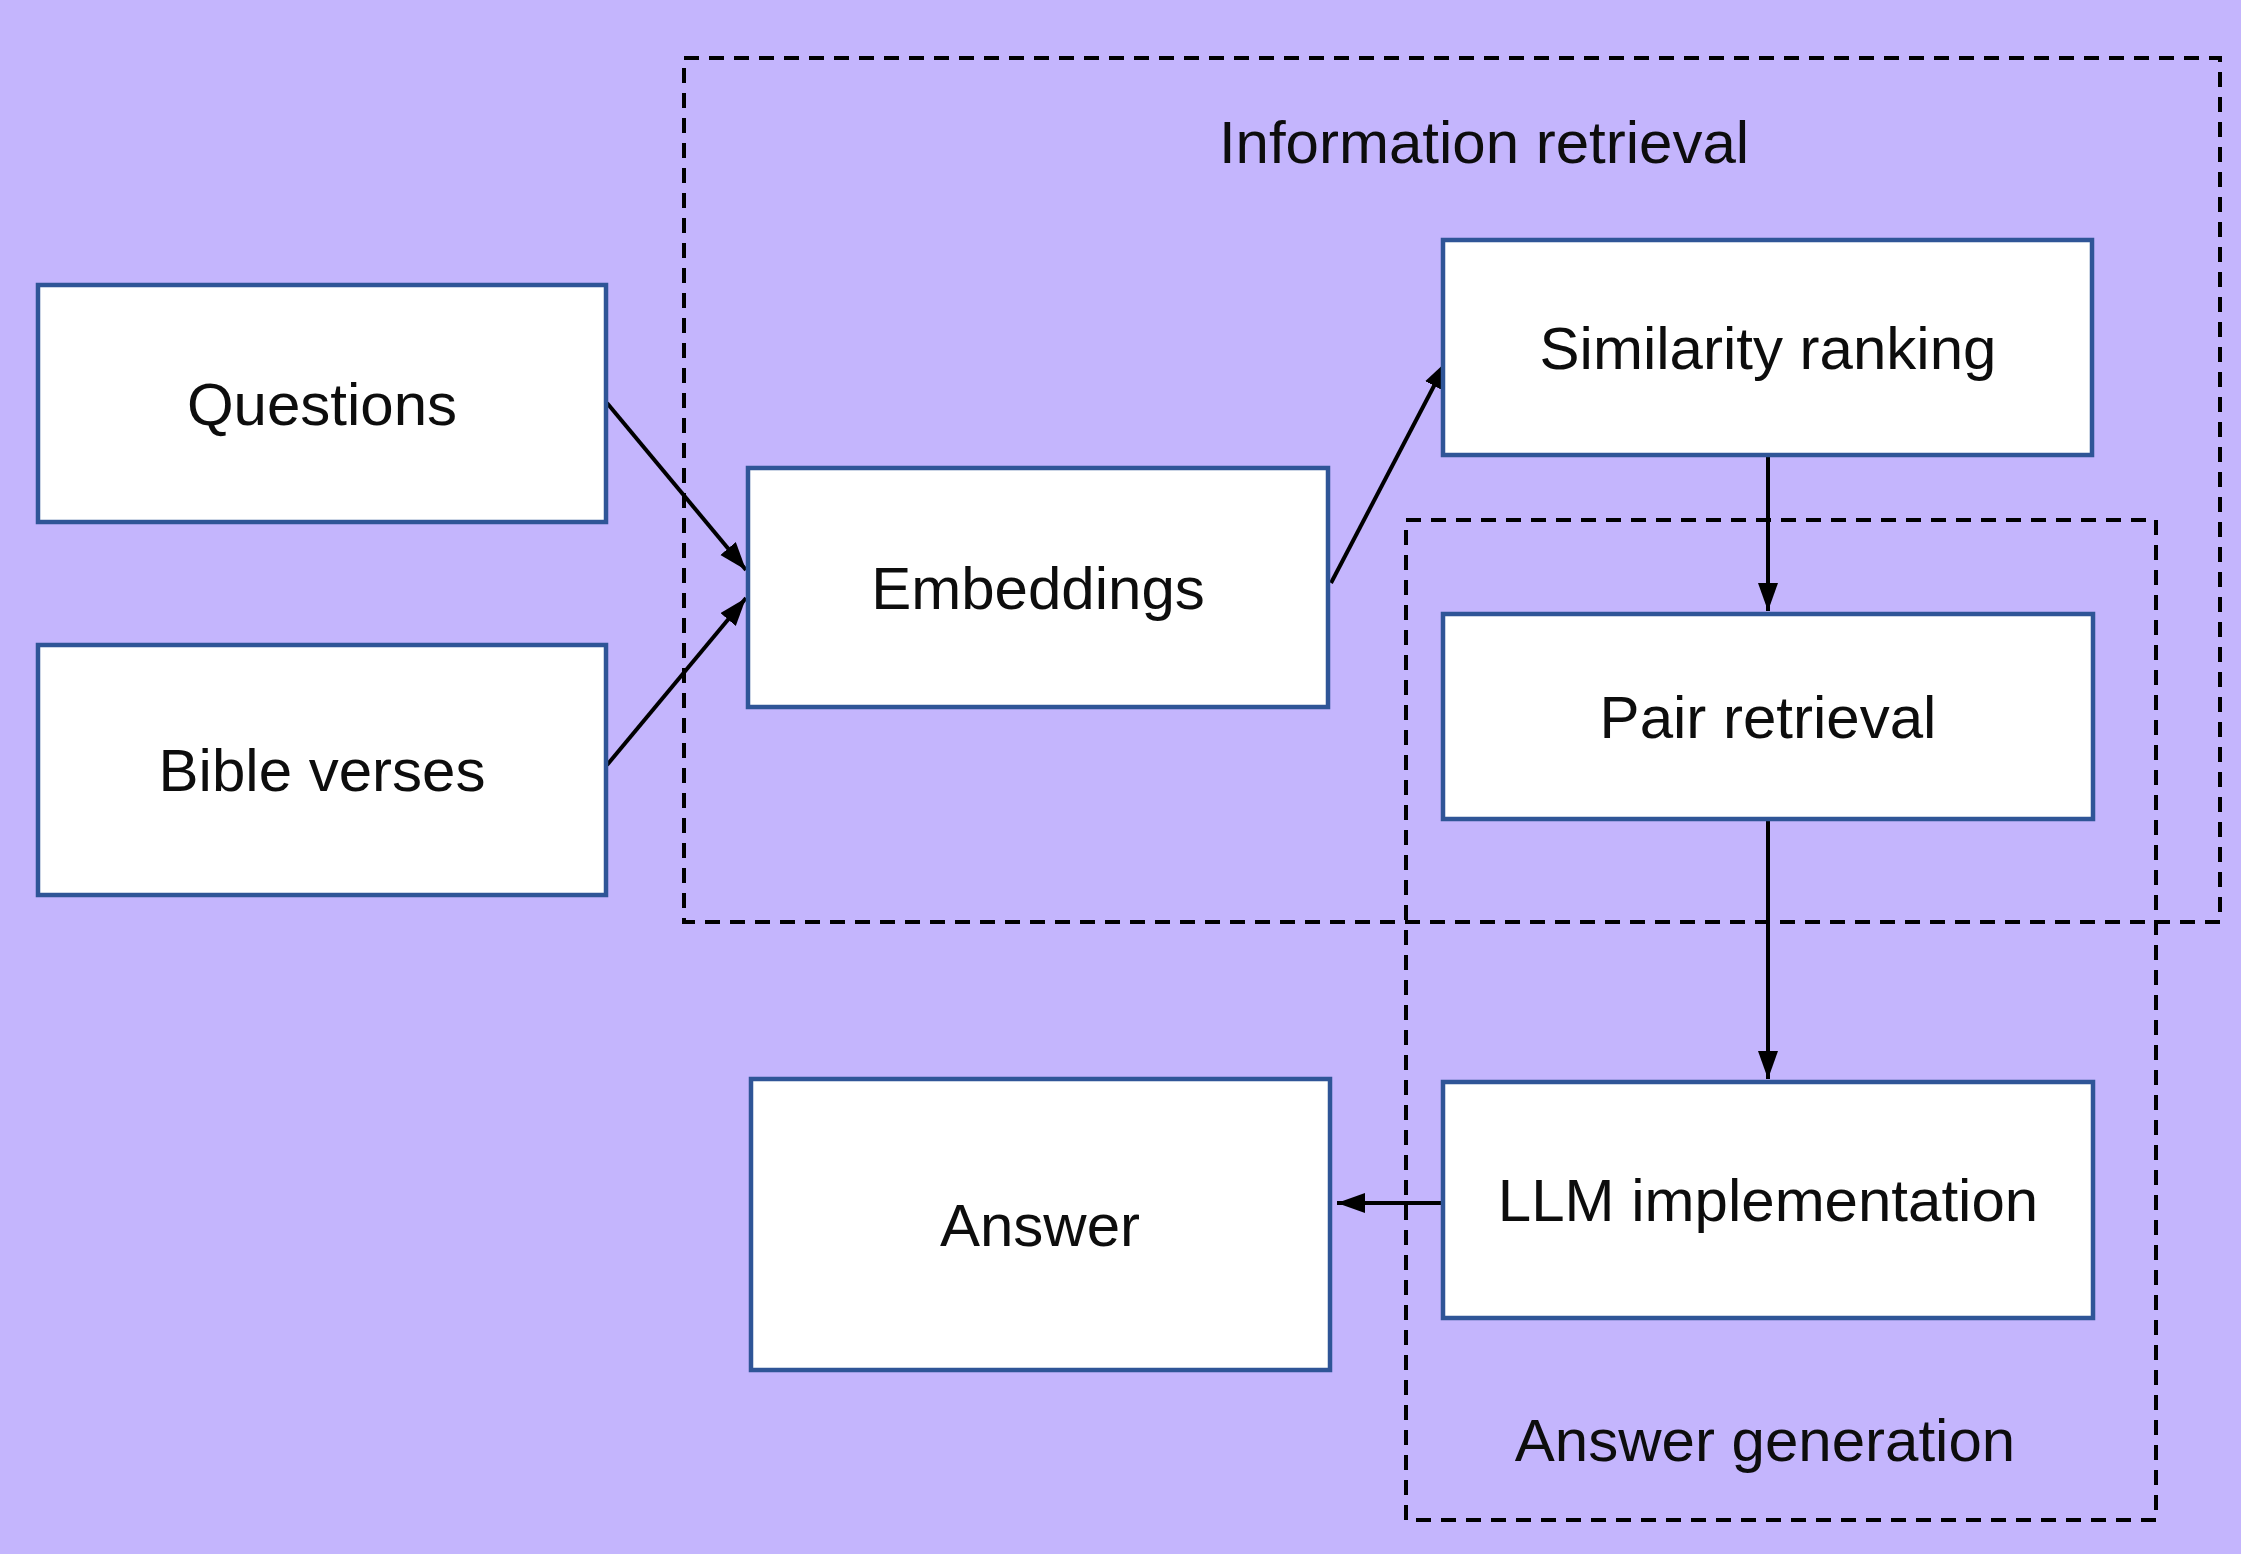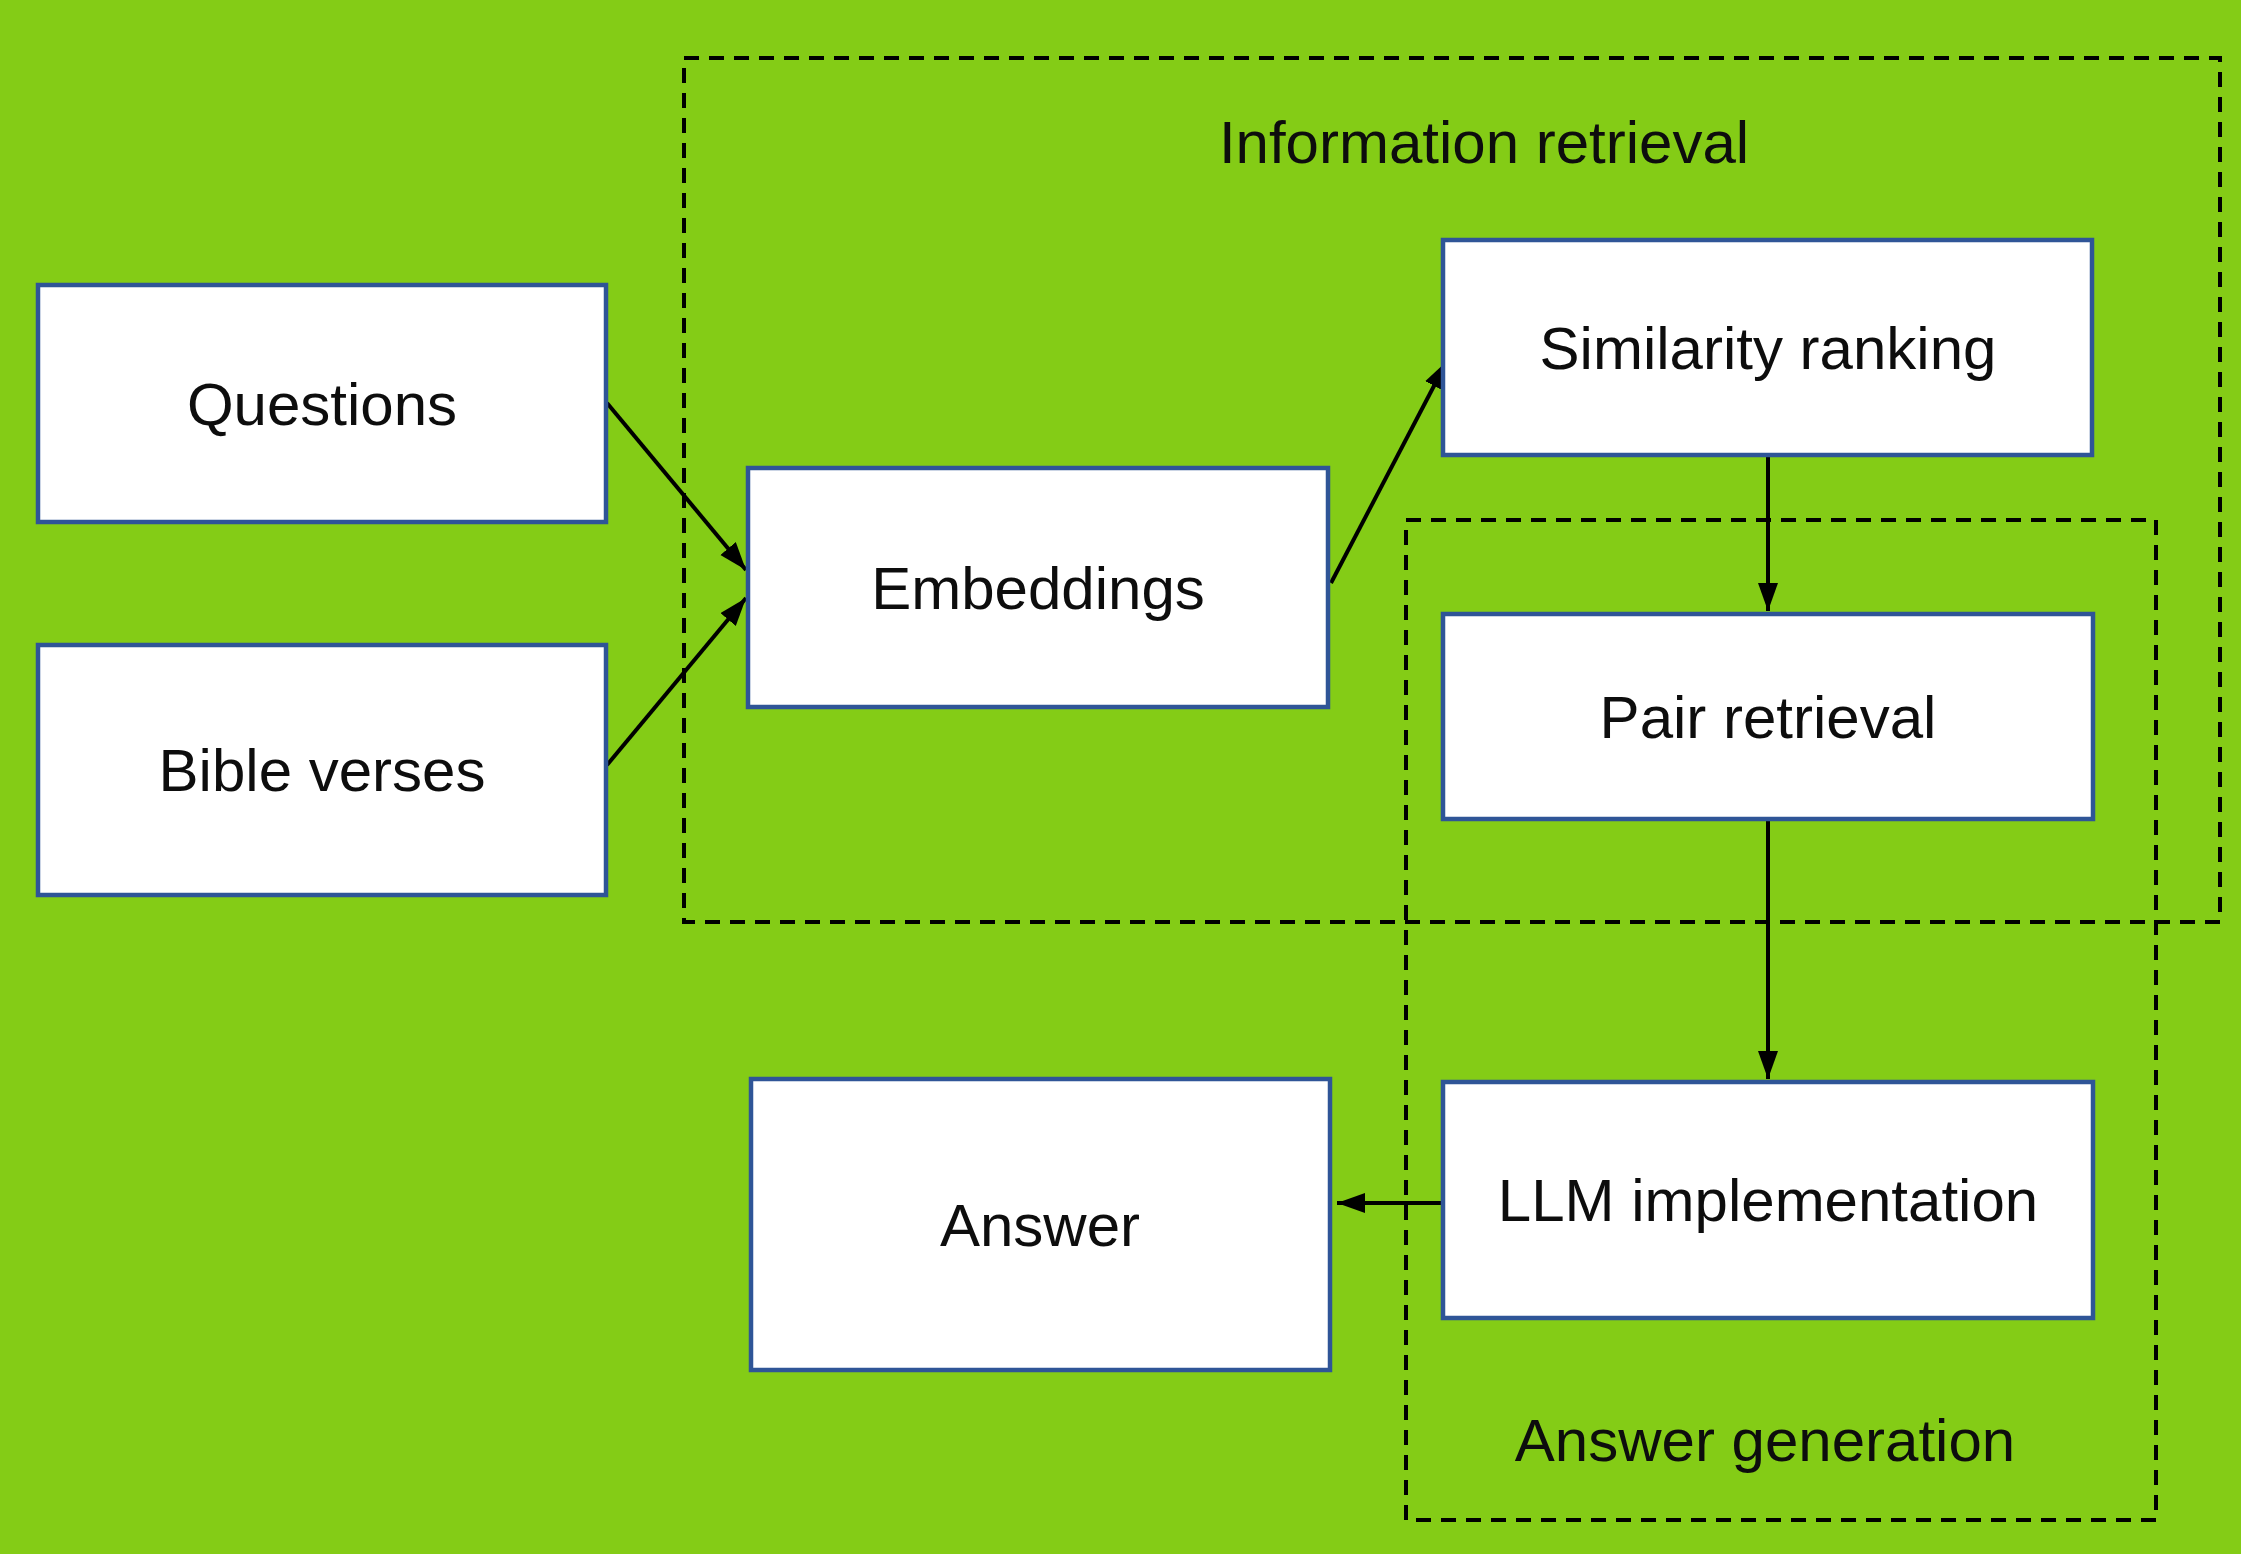--- a/index.html
+++ b/index.html
@@ -4,21 +4,21 @@
 <style>
   html, body {
     margin: 0;
     padding: 0;
     background: #ffffff;
   }
   .stage {
     width: 2241px;
     height: 1554px;
     position: relative;
-    background: #84cc16;
+    background: #c4b5fd;
     overflow: hidden;
   }
   svg {
     display: block;
     font-family: "Liberation Sans", sans-serif;
   }
   .node-rect {
     stroke-width: 4.5px;
   }
   .node-label {

